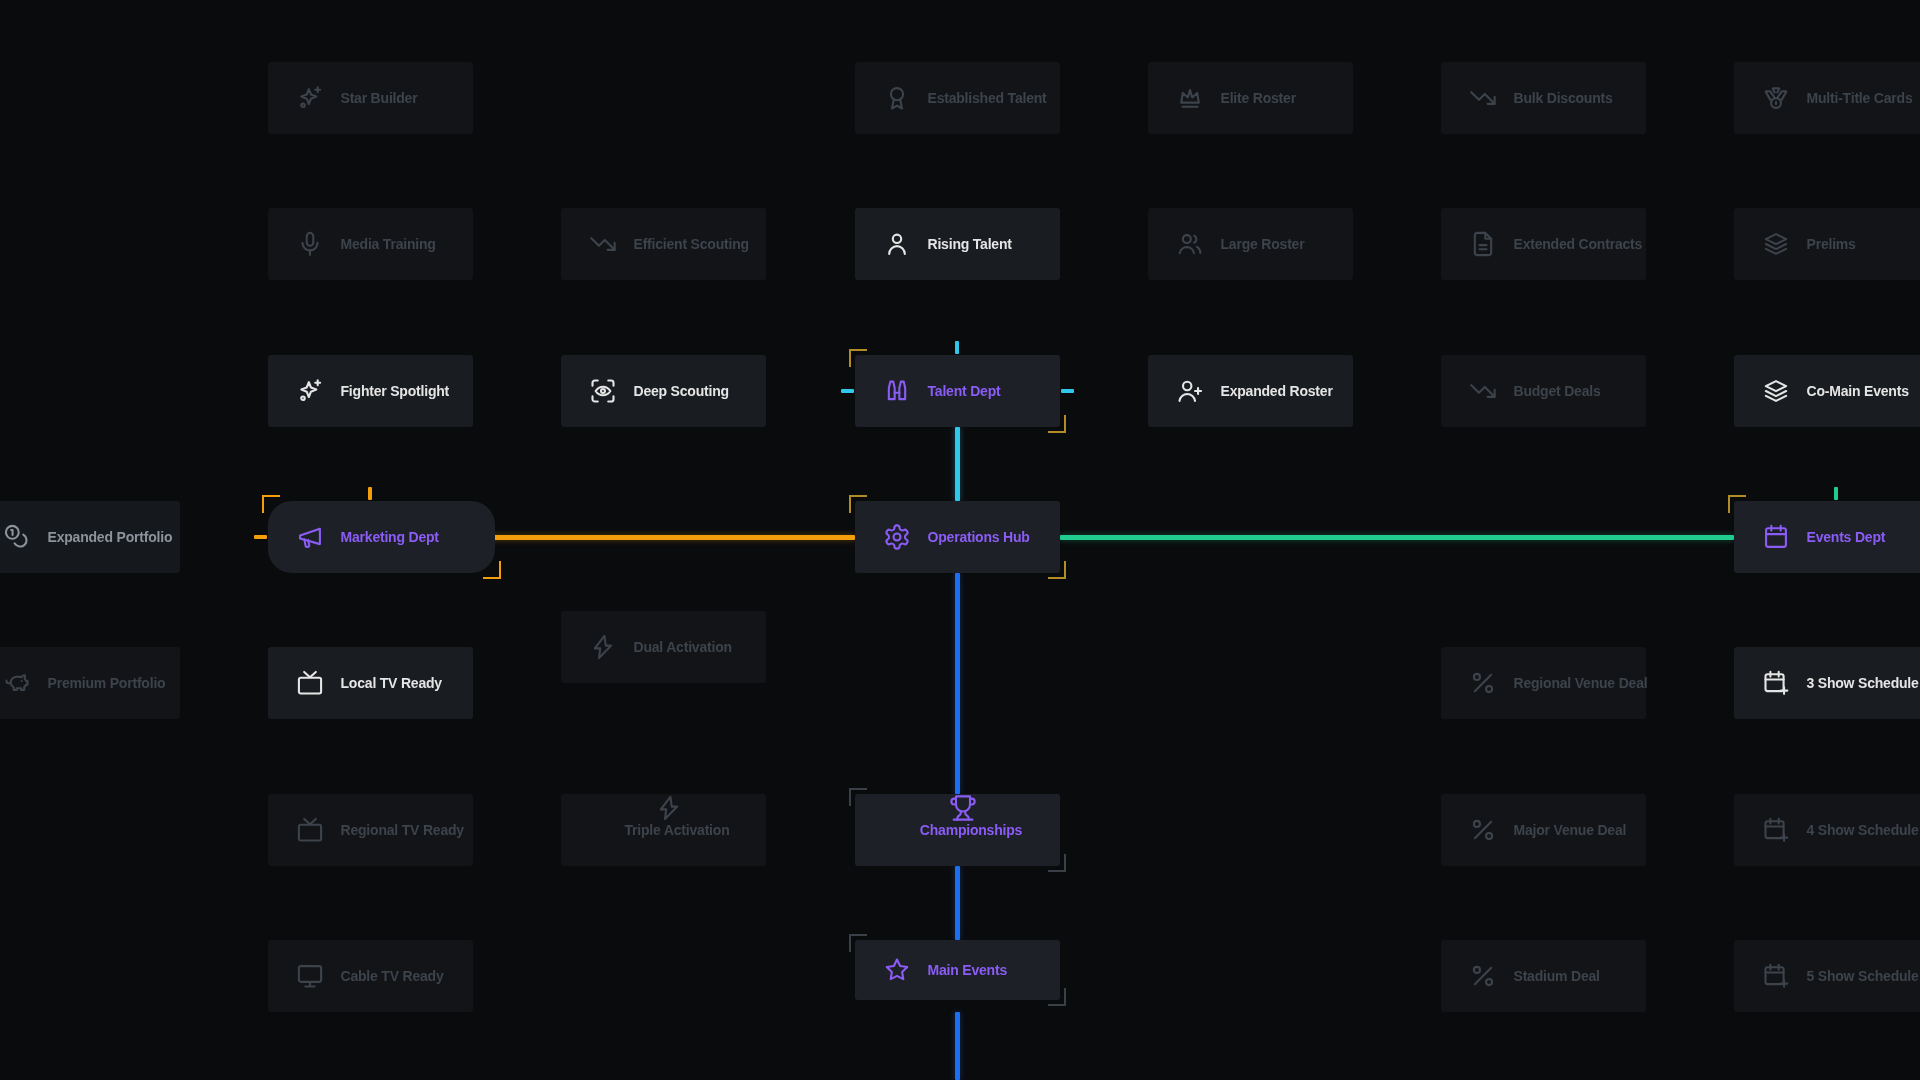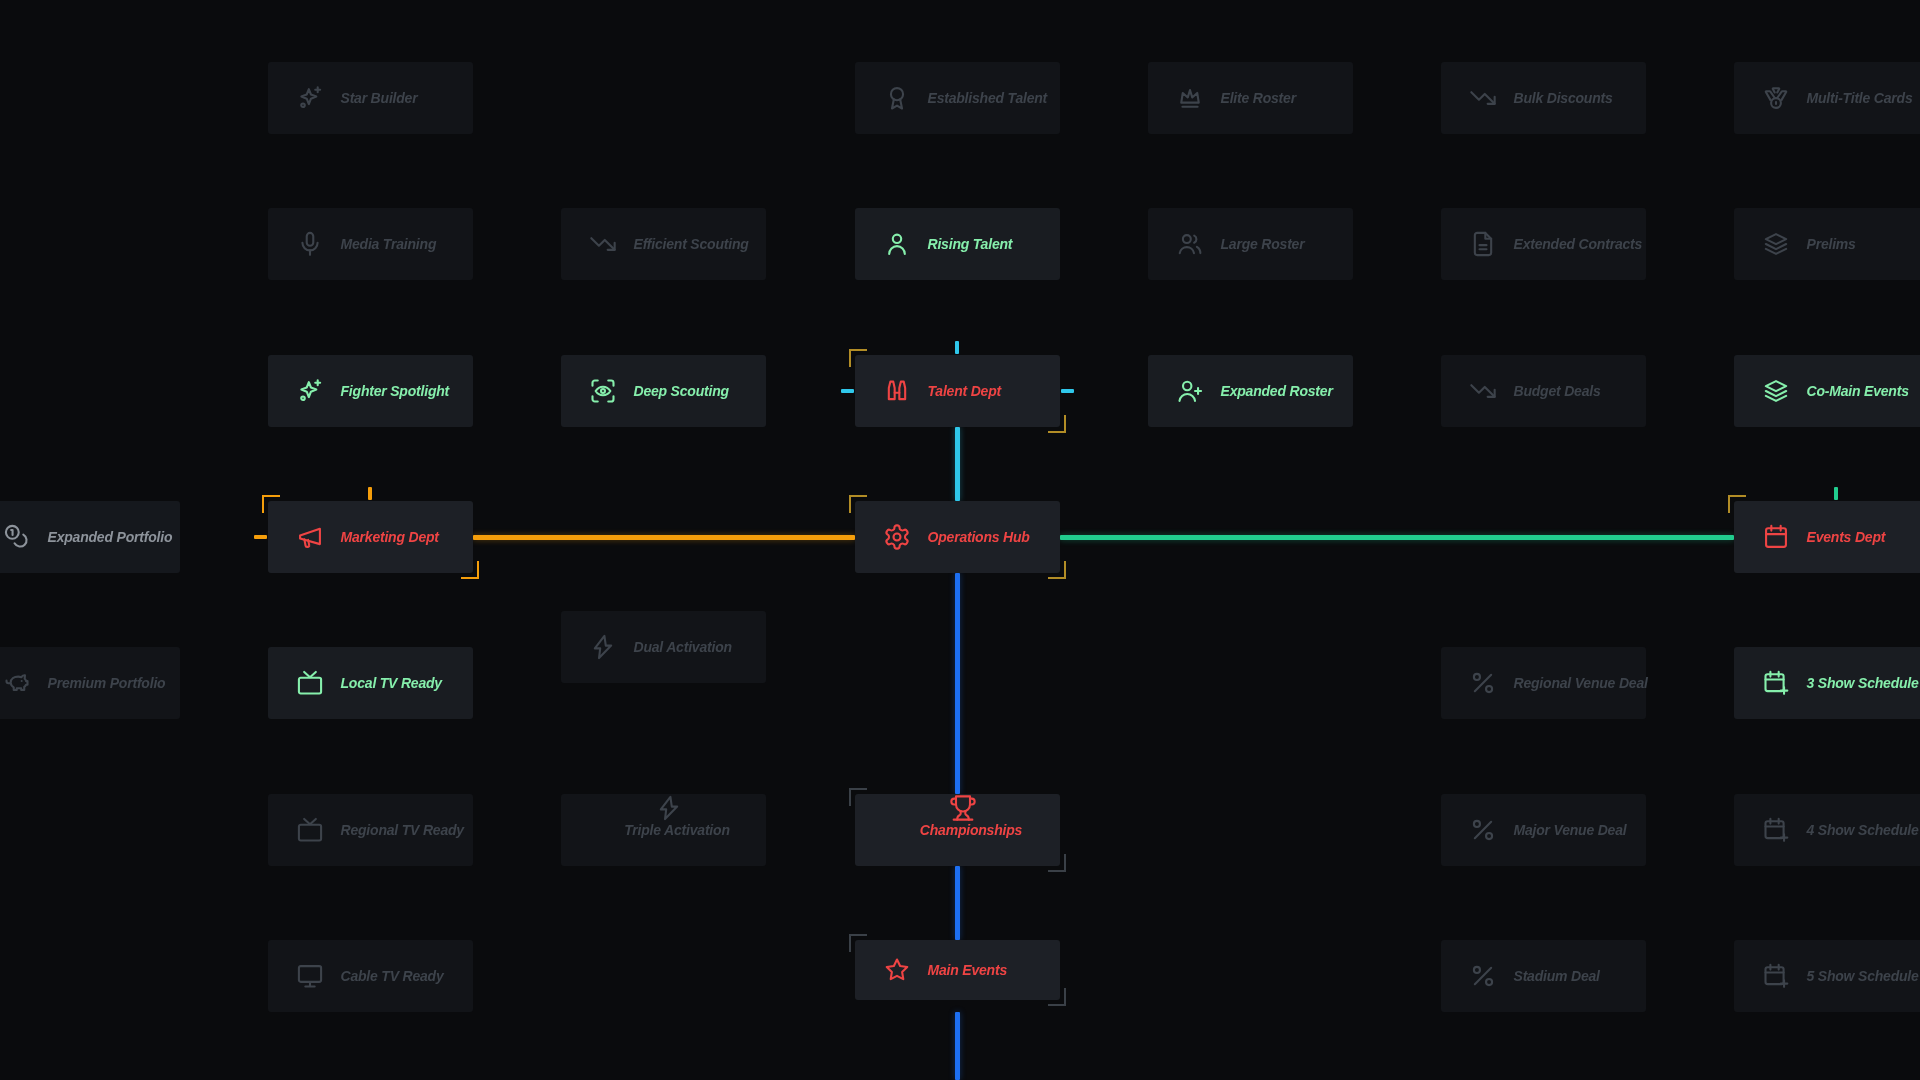--- a/index.html
+++ b/index.html
@@ -1,34 +1,34 @@
 <!DOCTYPE html>
 <html><head>
 <meta charset="utf-8">
 <style>
   html,body{margin:0;padding:0;}
   body{
     width:1920px;height:1080px;overflow:hidden;position:relative;
     background:#0a0b0d;
     font-family:"Liberation Sans","DejaVu Sans",sans-serif;
   }
-  #canvas{position:absolute;inset:0;cursor:grab;font-style:italic;}
+  #canvas{position:absolute;inset:0;cursor:grab;}
   .layer{position:absolute;inset:0;pointer-events:none;}
   .conn{position:absolute;border-radius:1px;}
   .tick{position:absolute;border-radius:1px;}
   .node{
     position:absolute;display:flex;align-items:center;
     border-radius:3px;box-sizing:border-box;padding-left:28px;
     pointer-events:auto;
   }
   .node .icon{width:28px;height:28px;flex:0 0 28px;margin-right:17px;display:flex;align-items:center;justify-content:center;}
   .node .icon svg{width:28px;height:28px;display:block;}
   .node .label{font-size:14px;font-weight:700;letter-spacing:-0.2px;white-space:nowrap;}
-  .node.active{background:#1d2026;color:#ef4444;align-items:center;}
-  .node.unlocked{background:#191c21;color:#86efac;align-items:center;}
+  .node.active{background:#1d2026;color:#8b5cf6;align-items:center;}
+  .node.unlocked{background:#191c21;color:#e5e5e5;align-items:center;}
   .node.available{background:#15181d;color:#8d939b;}
   .node.locked{background:#121418;color:#3d434b;}
   .bracket{position:absolute;width:16px;height:16px;}
   .bracket.tl{left:-6px;top:-6px;border-left:2.5px solid;border-top:2.5px solid;}
   .bracket.br{right:-6px;bottom:-6px;border-right:2.5px solid;border-bottom:2.5px solid;}
 </style>
 </head>
 <body>
 
 <div id="canvas">
@@ -222,21 +222,21 @@
       <div class="node available" style="left: -25.5px; top: 501px; width: 205px; height: 72px;">
         <span class="icon">
           <svg viewBox="0 0 24 24" fill="none" stroke="currentColor" stroke-width="1.8" stroke-linecap="round" stroke-linejoin="round">
             <circle cx="8" cy="8" r="5.5"></circle>
             <path d="M7 6h1.2v4.2"></path>
             <path d="M17.4 9.9a5.5 5.5 0 1 1-7.5 7.5"></path>
           </svg>
         </span>
         <span class="label">Expanded Portfolio</span>
       </div>
-      <div class="node active" style="left: 267.5px; top: 501px; width: 205px; height: 72px;">
+      <div class="node active" style="left: 267.5px; top: 501px; width: 227px; height: 72px; border-radius: 24px;">
         <span class="icon">
           <svg viewBox="0 0 24 24" fill="none" stroke="currentColor" stroke-width="1.8" stroke-linecap="round" stroke-linejoin="round">
             <path d="M3.5 10.7 20.5 4.9v13.2L3.5 13.3v-2.6z"></path>
             <path d="m7.2 13.9 1 5.6c.1.6.6 1 1.2 1h.7c.8 0 1.4-.7 1.2-1.5l-.9-4.5"></path>
           </svg>
         </span>
         <span class="label">Marketing Dept</span>
         <span class="bracket tl" style="border-color: rgb(245, 158, 11);"></span>
         <span class="bracket br" style="border-color: rgb(245, 158, 11);"></span>
       </div>

